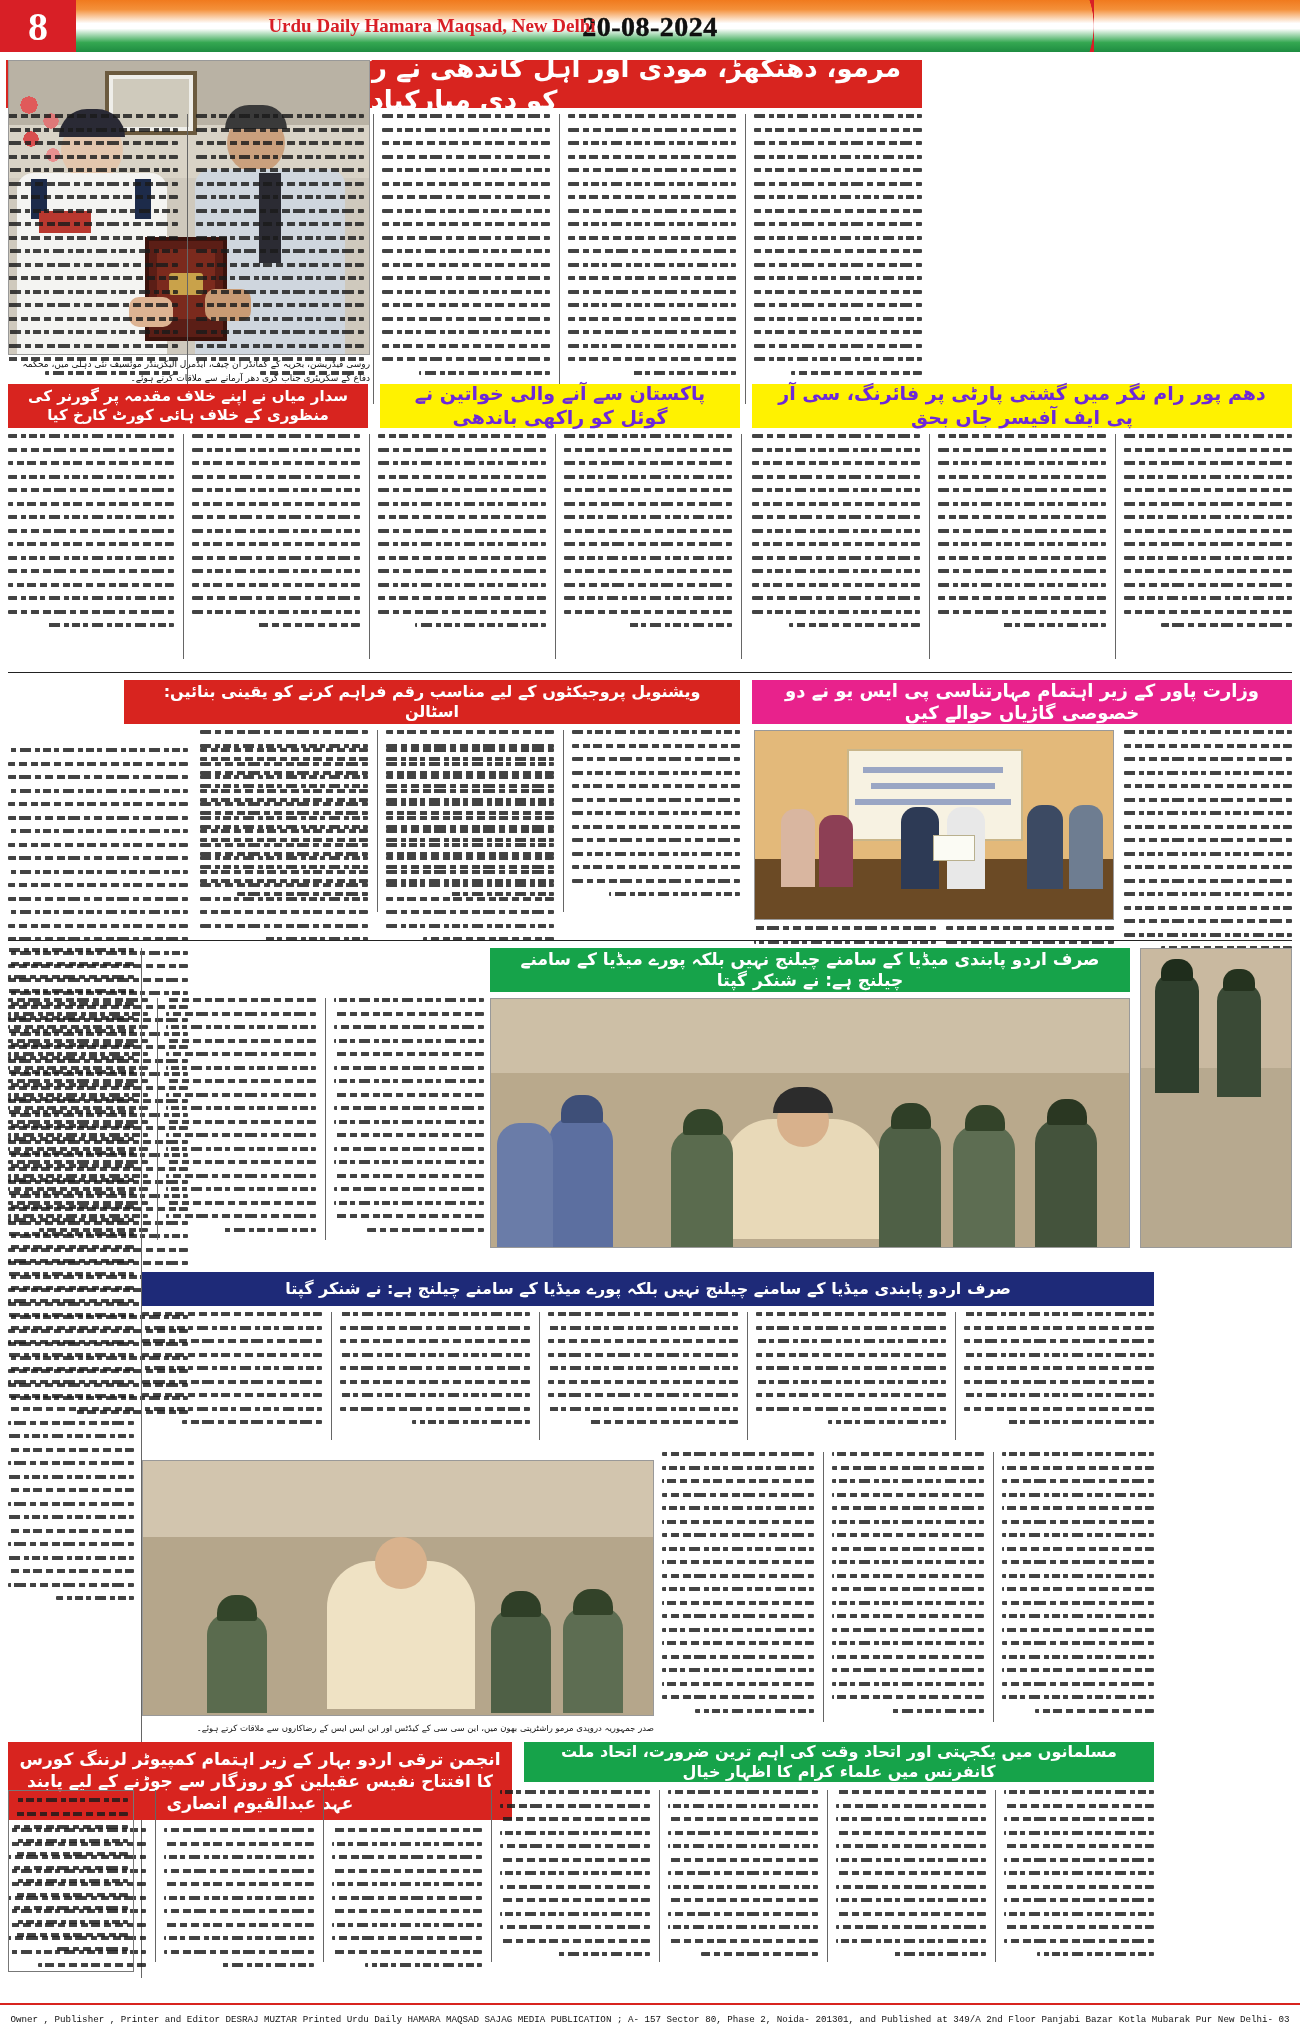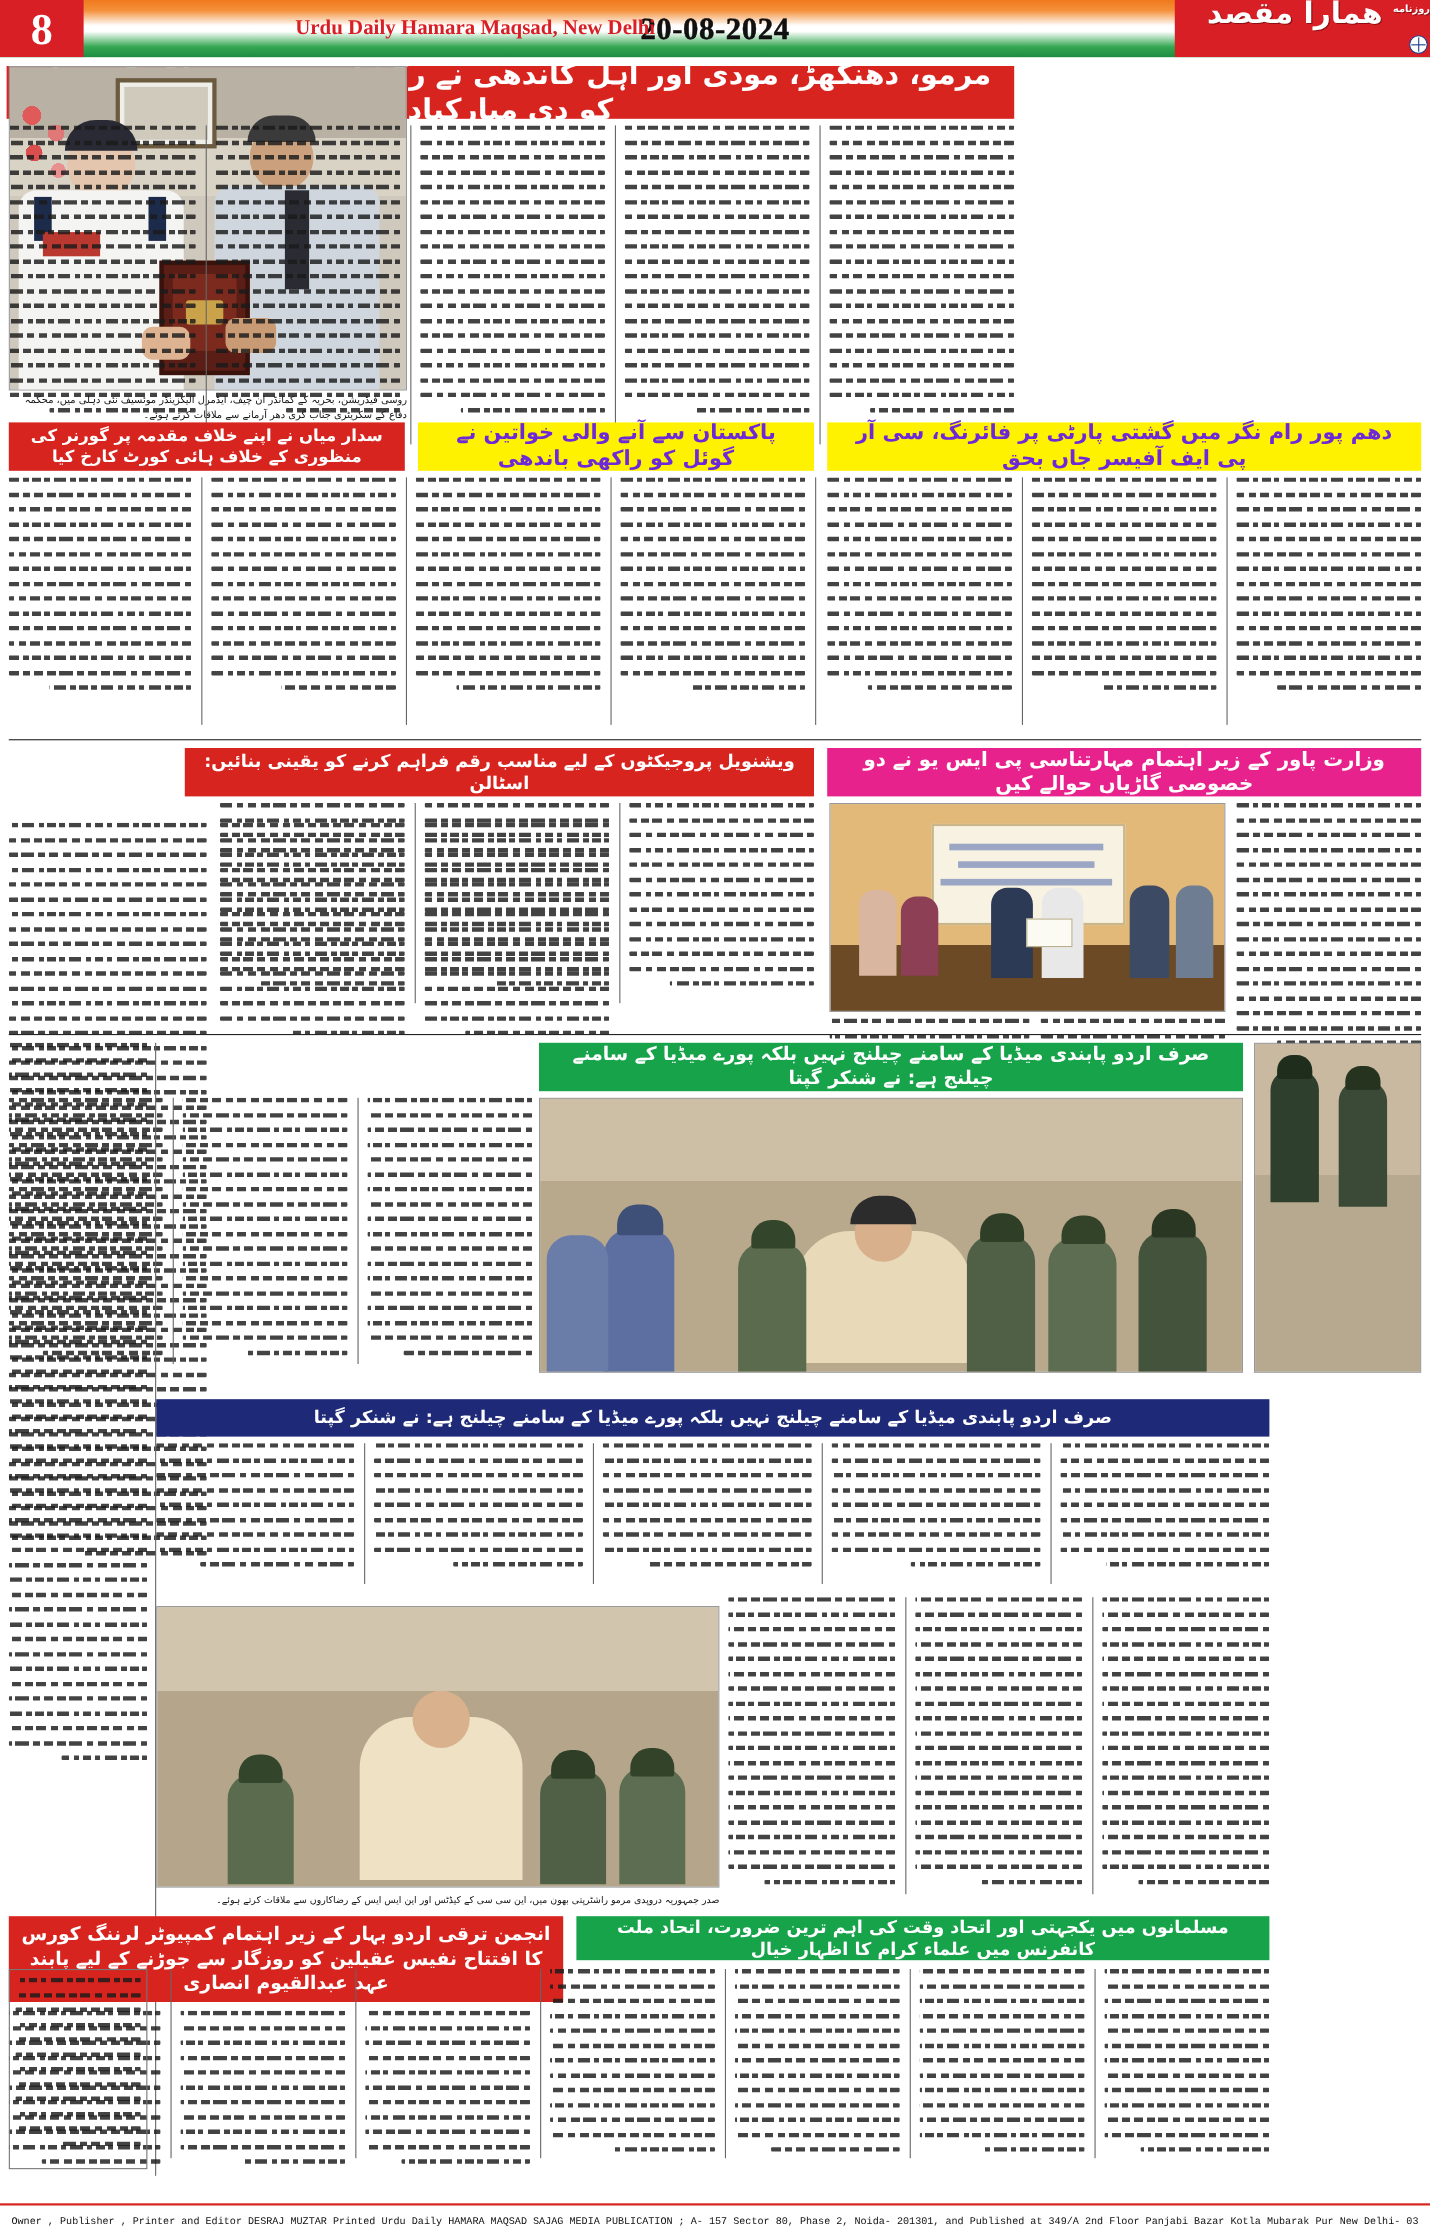--- a/index.html
+++ b/index.html
@@ -97,27 +97,20 @@
   
   .abs { position:absolute; }
 </style>
 </head>
 <body>
 
 <div class="page">
 
   <div class="masthead">
     <div class="mh-logo-curve"></div>
-    <div class="mh-logo">
-      <span class="mh-logo-text">
-        <span class="mh-logo-sup">روزنامه</span>
-        <span>همارا مقصد</span>
-        <span class="mh-globe"></span>
-      </span>
-    </div>
     <div class="mh-date">20-08-2024</div>
     <div class="mh-tagline">Urdu Daily Hamara Maqsad, New Delhi</div>
     <div class="mh-pageno-curve"></div>
     <div class="mh-pageno-wrap"></div>
     <div class="mh-pageno">8</div>
   </div>
 
   <div class="abs hbar hbar-red" style="top:60px; right:378px; width:916px; height:48px; font-size:26px;">
     <span>مرمو، دھنکھڑ، مودی اور اہل گاندھی نے رکشا بندھن پر ملک کے عوام کو دی مبارکباد</span>
   </div>
@@ -417,21 +410,21 @@
       <div class="ln v3"></div>
         <div class="ln v2"></div>
         <div class="ln"></div>
         <div class="ln v3"></div>
         <div class="ln short2"></div>
     </div>
   </div>
 
   <div class="abs rule" style="top:672px; left:8px; width:1284px; height:1px;"></div>
 
-  <div class="abs hbar hbar-red2" style="top:680px; right:560px; width:572px; height:44px; font-size:16px;justify-content:center;">
+  <div class="abs hbar hbar-red2" style="top:680px; right:560px; width:616px; height:44px; font-size:16px;justify-content:center;">
     <span>ویشنویل پروجیکٹوں کے لیے مناسب رقم فراہم کرنے کو یقینی بنائیں: اسٹالن</span>
   </div>
   <div class="abs hbar hbar-magenta" style="top:680px; right:8px; width:540px; height:44px; font-size:18px;">
     <span>وزارت پاور کے زیر اہتمام مہارتناسی پی ایس یو نے دو خصوصی گاڑیاں حوالے کیں</span>
   </div>
 
   <div class="abs" style="top:730px; right:560px; width:732px; height:190px;">
     <div class="abs col-text" style="top:0; right:0; width:168px;">
       <div class="ln"></div>
         <div class="ln v2"></div>

